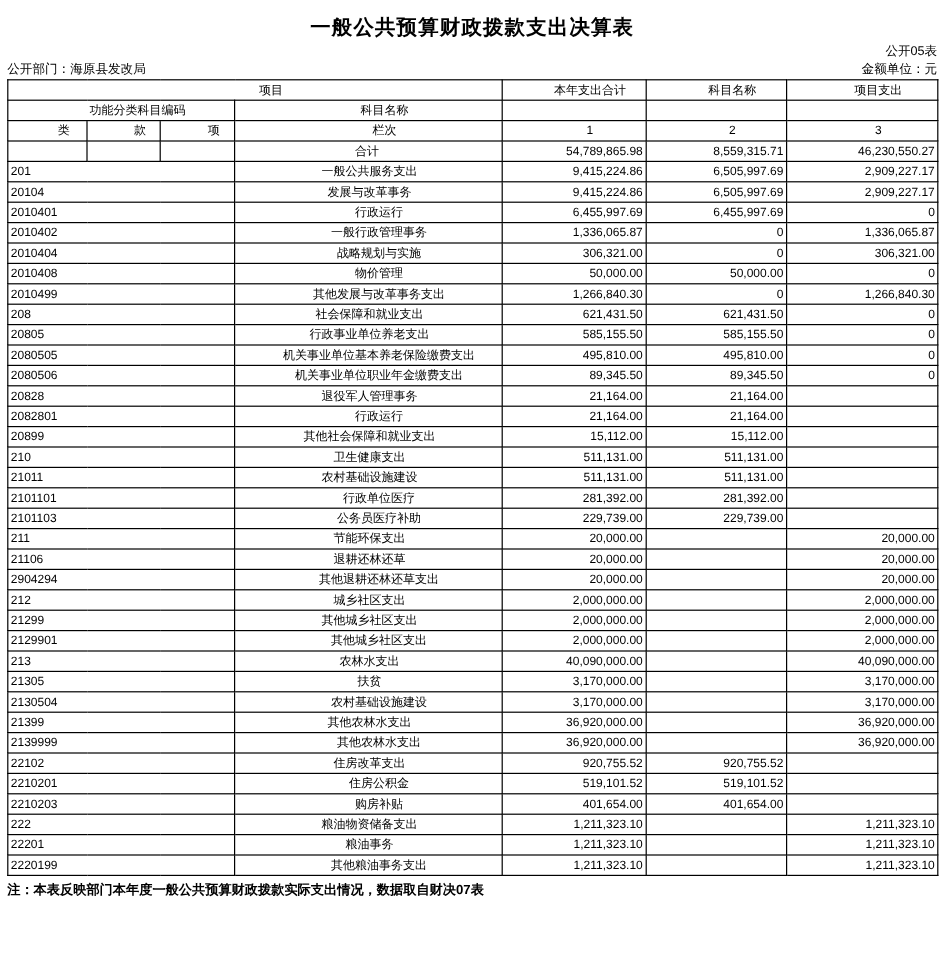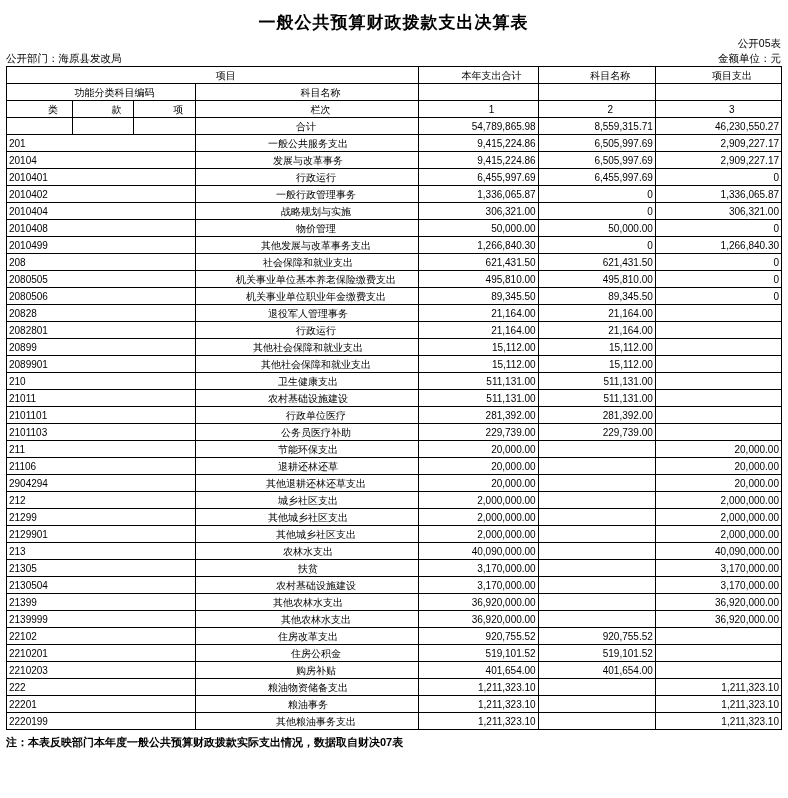--- a/index.html
+++ b/index.html
@@ -221,20 +221,27 @@
             <td class="amount">1,266,840.30</td>
           </tr>
           <tr>
             <td class="code-span" colspan="3">208</td>
             <td class="subject lvl-1">社会保障和就业支出</td>
             <td class="amount">621,431.50</td>
             <td class="amount">621,431.50</td>
             <td class="amount">0</td>
           </tr>
           <tr>
+            <td class="code-span" colspan="3">20805</td>
+            <td class="subject lvl-2">行政事业单位养老支出</td>
+            <td class="amount">585,155.50</td>
+            <td class="amount">585,155.50</td>
+            <td class="amount">0</td>
+          </tr>
+          <tr>
             <td class="code-span" colspan="3">2080505</td>
             <td class="subject lvl-3">机关事业单位基本养老保险缴费支出</td>
             <td class="amount">495,810.00</td>
             <td class="amount">495,810.00</td>
             <td class="amount">0</td>
           </tr>
           <tr>
             <td class="code-span" colspan="3">2080506</td>
             <td class="subject lvl-3">机关事业单位职业年金缴费支出</td>
             <td class="amount">89,345.50</td>
@@ -256,27 +263,20 @@
             <td class="amount"></td>
           </tr>
           <tr>
             <td class="code-span" colspan="3">20899</td>
             <td class="subject lvl-2">其他社会保障和就业支出</td>
             <td class="amount">15,112.00</td>
             <td class="amount">15,112.00</td>
             <td class="amount"></td>
           </tr>
           <tr>
-            <td class="code-span" colspan="3">2089901</td>
-            <td class="subject lvl-3">其他社会保障和就业支出</td>
-            <td class="amount">15,112.00</td>
-            <td class="amount">15,112.00</td>
-            <td class="amount"></td>
-          </tr>
-          <tr>
             <td class="code-span" colspan="3">210</td>
             <td class="subject lvl-1">卫生健康支出</td>
             <td class="amount">511,131.00</td>
             <td class="amount">511,131.00</td>
             <td class="amount"></td>
           </tr>
           <tr>
             <td class="code-span" colspan="3">21011</td>
             <td class="subject lvl-2">农村基础设施建设</td>
             <td class="amount">511,131.00</td>

